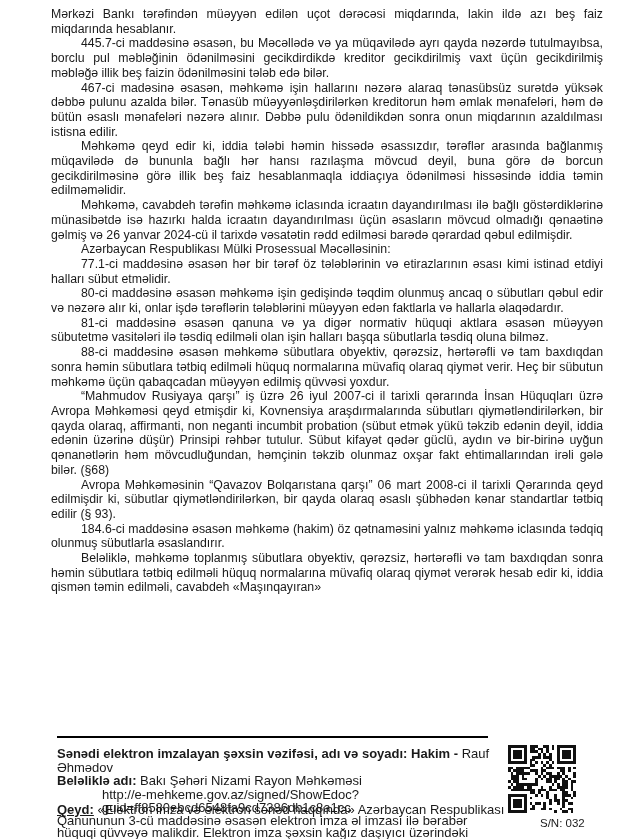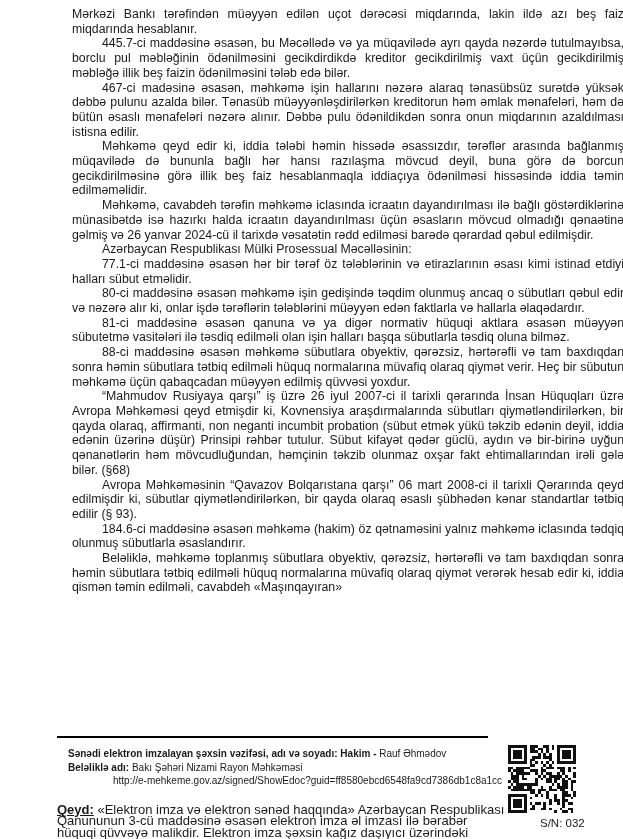--- a/index.html
+++ b/index.html
@@ -9,43 +9,43 @@
     height: 839px;
     background: #ffffff;
     font-family: "Liberation Sans", sans-serif;
     color: #1a1a1a;
     overflow: hidden;
     margin: 0 auto;
   }
   .content {
     position: absolute;
     top: 7px;
-    left: 72px;
+    left: 51px;
     width: 552px;
     font-size: 12.3px;
     line-height: 14.7px;
     text-align: justify;
   }
   .content p { margin: 0; text-indent: 30px; }
   .content p.noindent { text-indent: 0; }
 
   .footer-divider {
     position: absolute;
     top: 736px;
     left: 57px;
     width: 431px;
     height: 2px;
     background: #000;
   }
   .footer {
     position: absolute;
     top: 747px;
-    left: 68px;
+    left: 57px;
     width: 450px;
-    font-size: 10px;
+    font-size: 13px;
     line-height: 13.5px;
   }
   .footer .lbl { font-weight: bold; }
   .footer .url-line { padding-left: 2px; margin-left: 43px; }
   .note {
     position: absolute;
     top: 804px;
     left: 57px;
     width: 448px;
     font-size: 13px;

